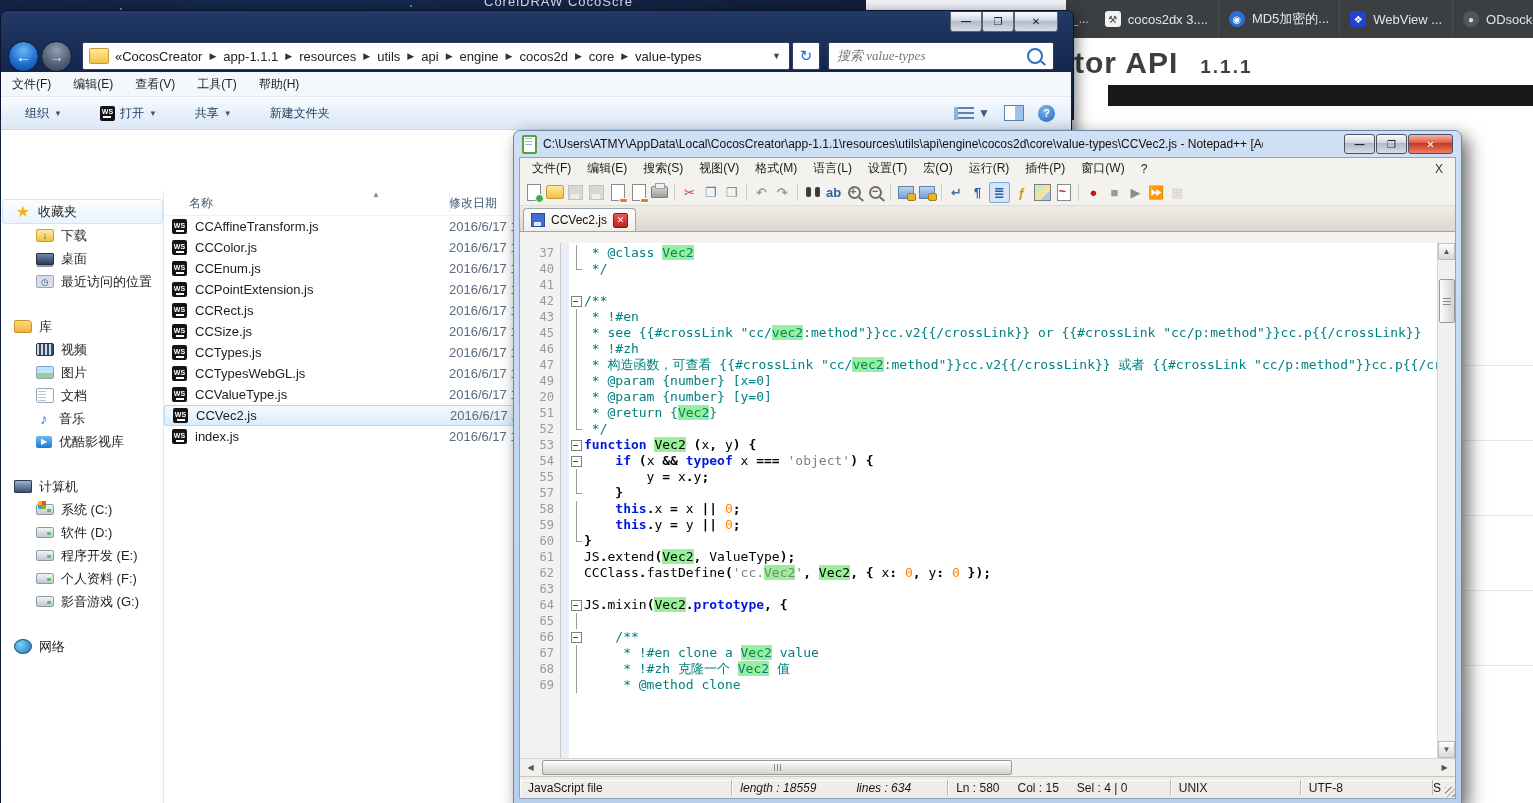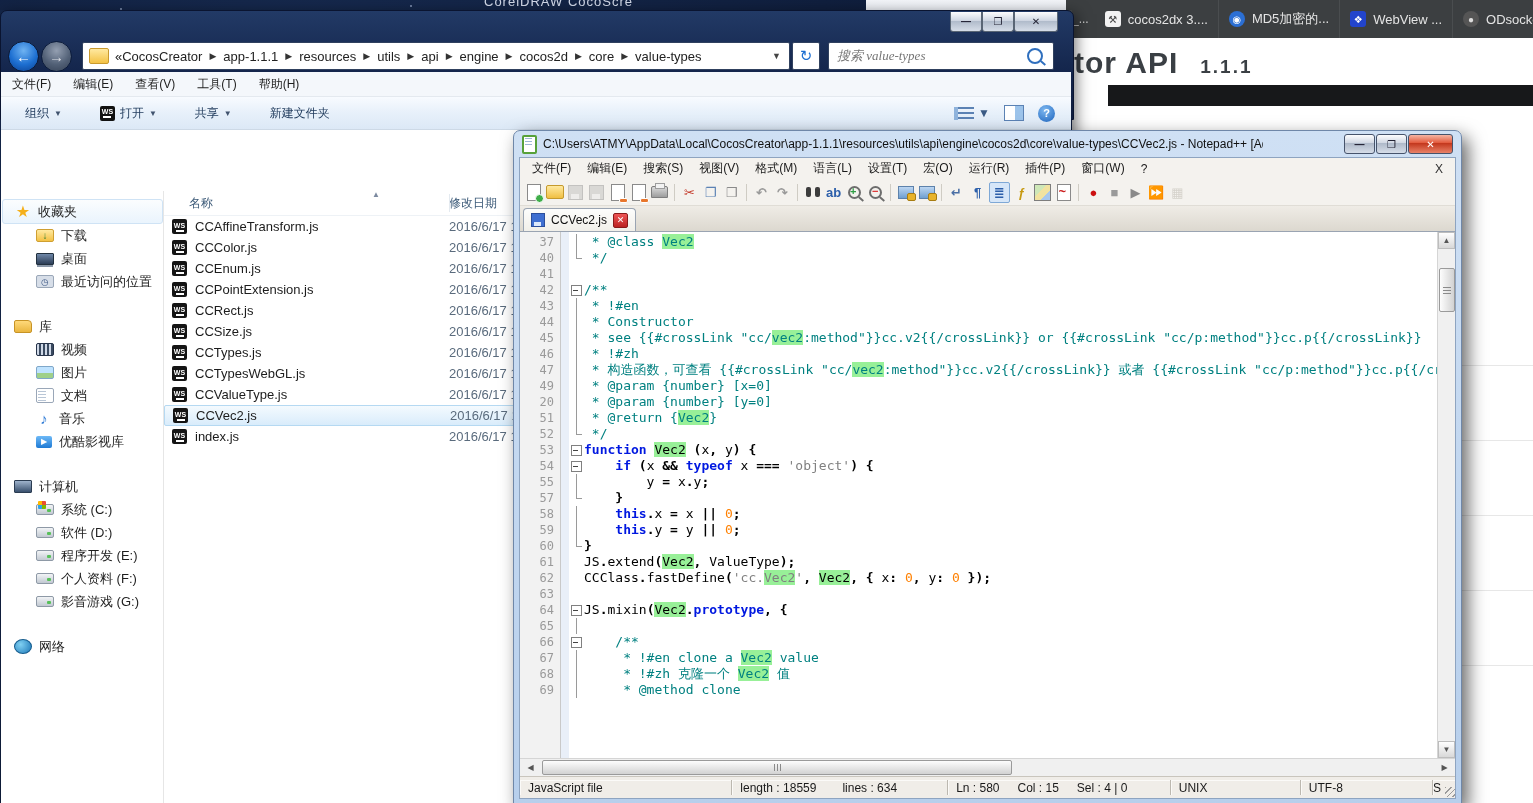--- a/index.html
+++ b/index.html
@@ -160,21 +160,21 @@
   .pressed{background:#d6e6f8;border:1px solid #7ea8d6;}
   .dis{opacity:.45;}
   #npp-tabbar{height:25px;background:linear-gradient(#efece6,#dcd8cf);display:flex;align-items:flex-end;padding-left:3px;border-bottom:1px solid #9aa4b2;}
   #npp-tab{display:flex;align-items:center;gap:6px;background:linear-gradient(#fdfdfc,#f1efe9);border:1px solid #9aa4b2;border-bottom:none;
      border-radius:4px 4px 0 0;height:22px;padding:0 7px;font-size:12px;color:#111;}
   #tab-floppy{width:12px;height:12px;background:#3f6fd1;border:1px solid #2c4f9c;position:relative;}
   #tab-floppy::after{content:"";position:absolute;left:2px;bottom:0;width:7px;height:4px;background:#dce8fa;}
   #tab-close{width:13px;height:13px;background:linear-gradient(#e55,#b22);color:#fff;font-size:9px;font-weight:bold;
      display:flex;align-items:center;justify-content:center;border-radius:2px;border:1px solid #8a1a1a;}
   #npp-editor{flex:1;position:relative;overflow:hidden;
-     background:linear-gradient(90deg,#f2f2f2 0 40px,#c9c9c9 40px 41px,#e9eff8 41px 49px,#ffffff 49px);}
+     background:linear-gradient(90deg,#f2f2f2 0 40px,#c9c9c9 40px 41px,#e9eff8 41px 49px,#ffffff 49px);margin-top:11px;}
   #code-lines{position:absolute;left:0;top:2px;right:17px;bottom:0;overflow:hidden;}
   .cl{display:flex;height:16px;line-height:16px;font-family:"DejaVu Sans Mono","Liberation Mono",monospace;font-size:13px;}
   .cl .num{width:34px;flex:0 0 34px;text-align:right;color:#9a9a9a;padding-right:7px;font-size:12px;}
   .cl .bm{width:8px;flex:0 0 8px;}
   .cl .fold{width:15px;flex:0 0 15px;position:relative;}
   .fold .fbox{position:absolute;left:2px;top:3px;width:9px;height:9px;border:1px solid #808080;background:#fff;}
   .fold .fbox::after{content:"";position:absolute;left:1px;top:4px;width:5px;height:1px;background:#444;}
   .fold .fv{position:absolute;left:7px;top:0;width:1px;height:16px;background:#9a9a9a;}
   .fold .fe{position:absolute;left:7px;top:0;width:1px;height:9px;background:#9a9a9a;}
   .fold .fe2{position:absolute;left:7px;top:8px;width:6px;height:1px;background:#9a9a9a;}
@@ -195,21 +195,21 @@
      background:linear-gradient(90deg,#fdfdfd,#d2d2d2);display:flex;flex-direction:column;gap:2px;align-items:center;justify-content:center;}
   #vthumb i{display:block;width:8px;height:1px;background:#8a8a8a;}
   #hscroll{height:17px;background:#f0f0f0;border-top:1px solid #d5d5d5;position:relative;}
   .harrow{position:absolute;top:0;width:17px;height:16px;display:flex;align-items:center;justify-content:center;font-size:8px;color:#555;}
   #hthumb{position:absolute;left:22px;top:1px;width:468px;height:13px;border:1px solid #9a9a9a;border-radius:2px;
      background:linear-gradient(#fdfdfd,#d2d2d2);display:flex;gap:2px;align-items:center;justify-content:center;}
   #hthumb i{display:block;width:1px;height:7px;background:#8a8a8a;}
   #npp-status{height:21px;display:flex;align-items:center;background:#f0ede8;border-top:1px solid #c9c5bd;font-size:12px;color:#1a1a1a;}
   .st-cell{height:15px;display:flex;align-items:center;padding:0 8px;border-right:1px solid #bcb8b0;box-shadow:inset 1px 1px 0 rgba(255,255,255,.7);white-space:nowrap;overflow:hidden;}
   #st-type{width:285px;}
-  #st-len{width:290px;gap:26px;}
+  #st-len{width:290px;gap:40px;font-style:italic;}
   #st-pos{width:300px;gap:18px;}
   #st-eol{width:165px;}
   #st-enc{width:168px;}
   #st-ins{flex:1;border-right:none;justify-content:flex-end;padding-right:14px;}
   #grip{position:absolute;right:6px;bottom:7px;width:10px;height:10px;
      background:repeating-linear-gradient(135deg,#9a9a9a 0 1px, transparent 1px 4px);}
 </style>
 </head>
 <body>
 
@@ -670,28 +670,20 @@
           </div>
           <div class="cl">
             <span class="num">43</span>
             <span class="bm"></span>
             <span class="fold">
               <span class="fv"></span>
             </span>
             <pre><span class="tk-c"> * !#en</span></pre>
           </div>
           <div class="cl">
-            <span class="num">44</span>
-            <span class="bm"></span>
-            <span class="fold">
-              <span class="fv"></span>
-            </span>
-            <pre><span class="tk-c"> * Constructor</span></pre>
-          </div>
-          <div class="cl">
             <span class="num">45</span>
             <span class="bm"></span>
             <span class="fold">
               <span class="fv"></span>
             </span>
             <pre><span class="tk-c"> * see {{#crossLink "cc/</span><span class="tk-ch">vec2</span><span class="tk-c">:method"}}cc.v2{{/crossLink}} or {{#crossLink "cc/p:method"}}cc.p{{/crossLink}}</span></pre>
           </div>
           <div class="cl">
             <span class="num">46</span>
             <span class="bm"></span>

